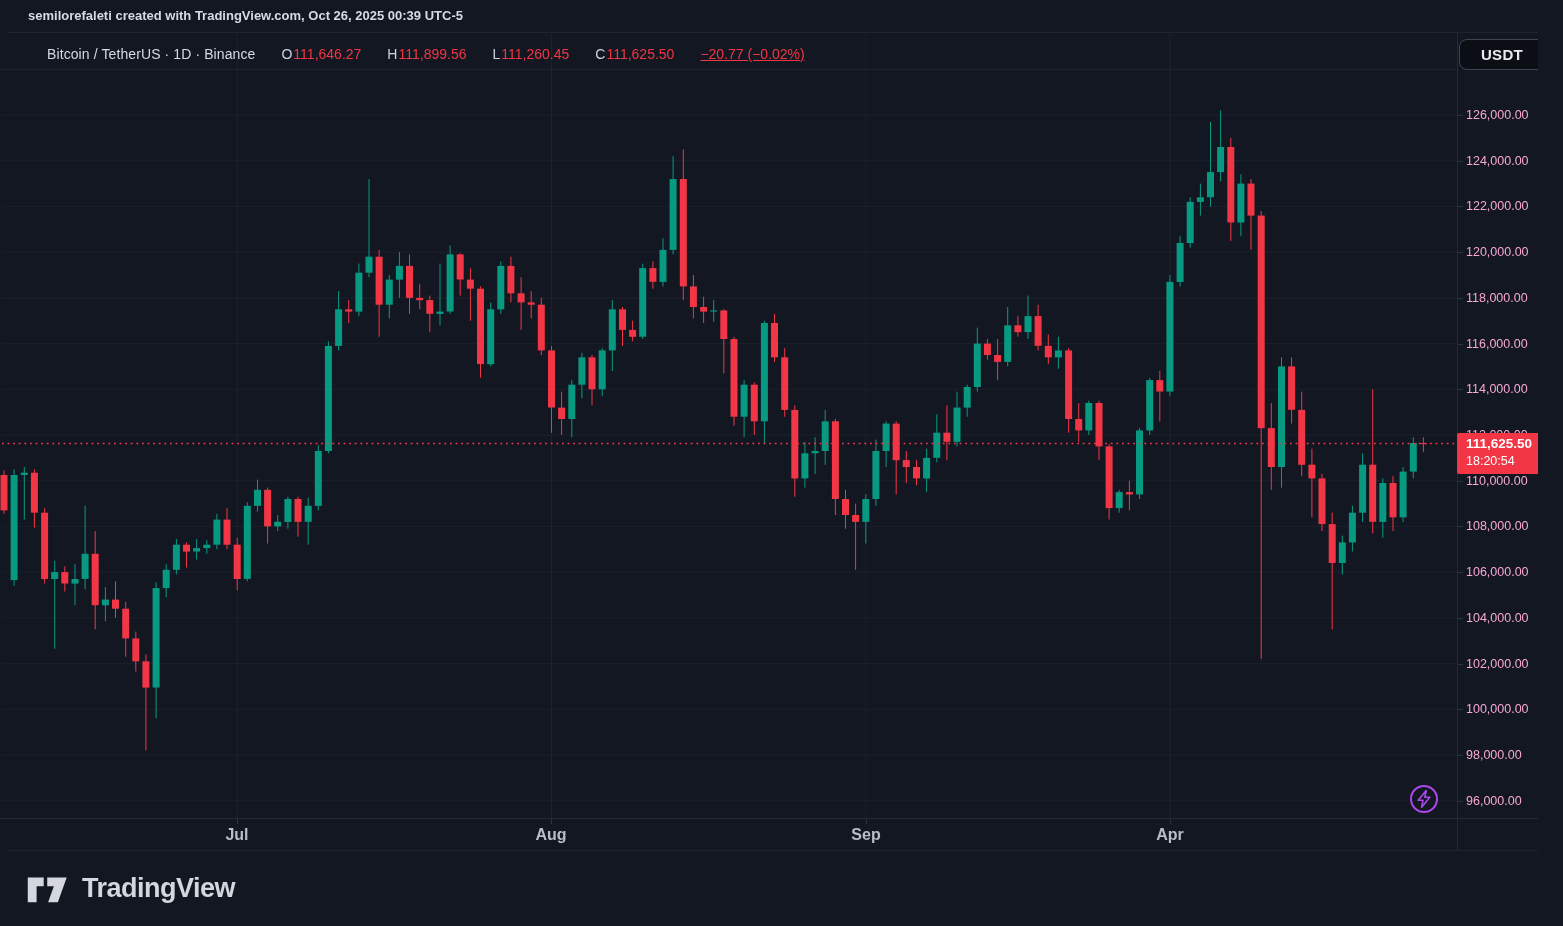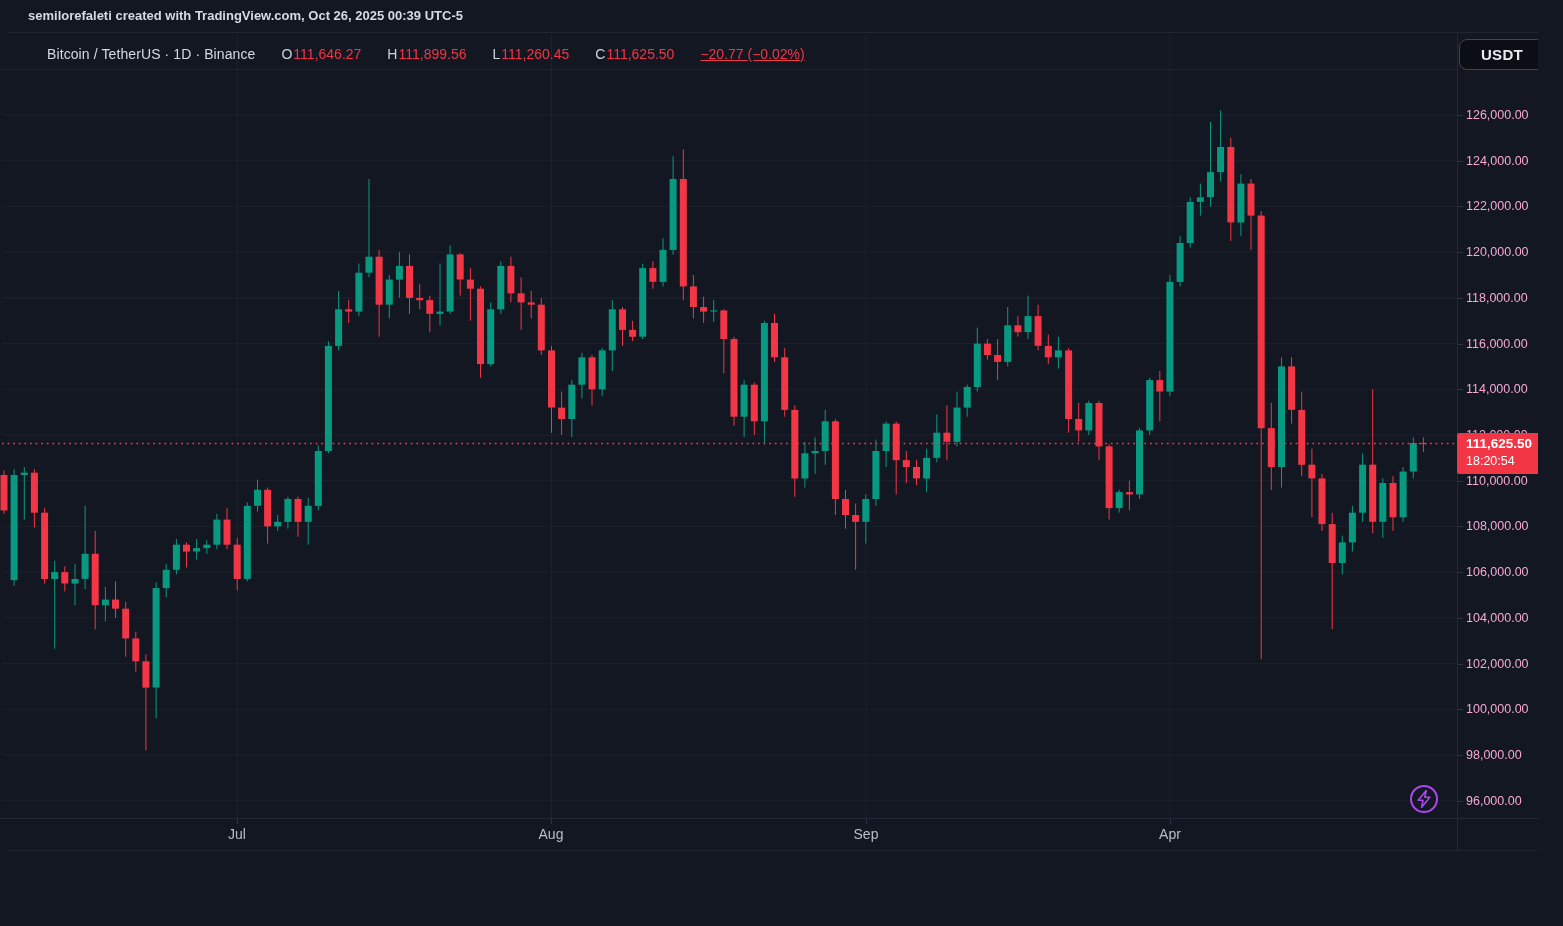--- a/index.html
+++ b/index.html
@@ -18,21 +18,21 @@
   #change-value{color:#F23645;text-decoration:underline;}
   #usdt-button{position:absolute;left:1459px;top:39px;width:86px;height:31px;background:#0c0e15;
           border:1px solid #3f4452;border-radius:8px;color:#e8eaee;font-size:15px;font-weight:700;
           display:flex;align-items:center;justify-content:center;z-index:6;letter-spacing:.3px;}
   #chart-layer{position:absolute;left:0;top:0;z-index:2;}
   #overlay{position:absolute;left:0;top:0;width:1563px;height:926px;z-index:3;pointer-events:none;}
   .price-label{position:absolute;left:1466px;width:90px;height:16px;line-height:16px;
           color:#f9a8d4;font-size:12.5px;}
   .price-tick{position:absolute;left:1457px;width:6px;height:1px;background:#2f3442;}
   .month-label{position:absolute;top:826px;width:44px;text-align:center;color:#b9bdc9;
-          font-size:14px;font-weight:400;}
+          font-size:16px;font-weight:700;}
   .month-tick{position:absolute;top:818px;width:1px;height:6px;background:#2f3442;}
   #price-tag{position:absolute;left:1457px;top:433px;width:89px;height:41px;background:#F23645;
           border-radius:2px;color:#fff;z-index:6;padding-left:9px;box-sizing:border-box;}
   #price-tag .p{font-size:13.5px;font-weight:700;line-height:22px;}
   #price-tag .t{font-size:12.5px;font-weight:400;line-height:16px;margin-top:-2px;}
   #boost-button{position:absolute;left:1410px;top:785px;width:28px;height:28px;border:2px solid #ab47eb;
           border-radius:50%;box-sizing:border-box;display:flex;align-items:center;justify-content:center;
           z-index:6;background:rgba(19,23,34,.6);}
   #right-edge{position:absolute;left:1550px;top:33px;width:13px;height:817px;background:#12151d;z-index:1;}
   #footer-logo{position:absolute;left:26px;top:870px;display:flex;align-items:center;gap:10px;z-index:5;}
@@ -429,14 +429,21 @@
     <div class="p">111,625.50</div>
     <div class="t">18:20:54</div>
   </div>
 
   <div id="boost-button">
     <svg width="16" height="18" viewBox="0 0 16 18">
       <path d="M10.2 0.5 L2.2 10.2 H7.0 L5.6 17.3 L13.8 7.2 H8.8 Z" fill="none" stroke="#ab47eb" stroke-width="1.6" stroke-linejoin="round"></path>
     </svg>
   </div>
 
+  <div id="footer-logo">
+    <svg width="46" height="36" viewBox="0 0 52 40">
+      <path d="M2 8 H20 V18 H12 V36 H2 Z" fill="#d4d7dd"></path>
+      <path d="M24 8 H46 L36 36 H25 L31.5 18 H24 Z" fill="#d4d7dd"></path>
+    </svg>
+    <span class="brand">TradingView</span>
+  </div>
 
 </div>
 
 </body></html>

